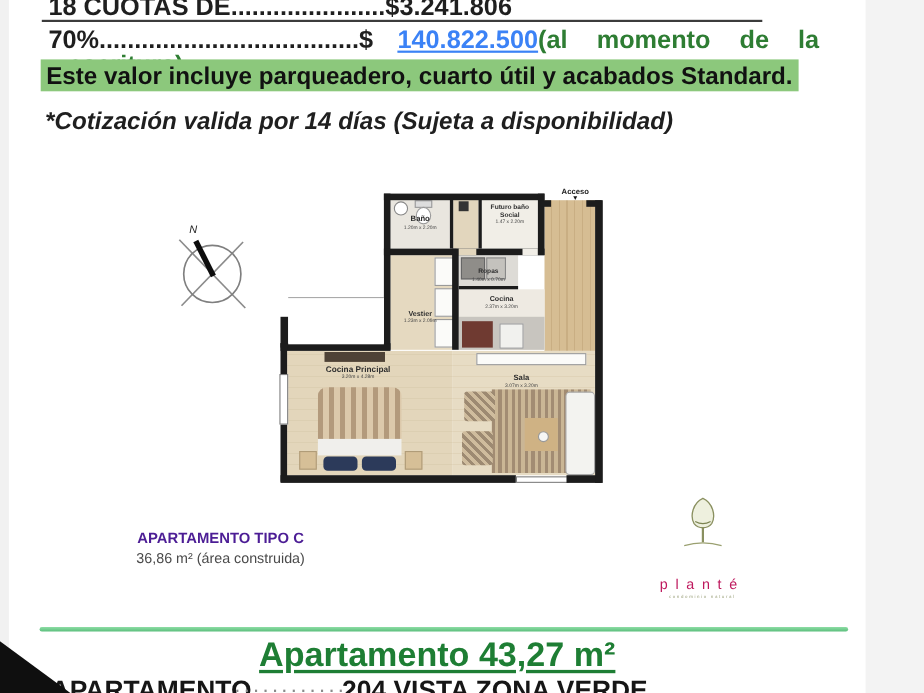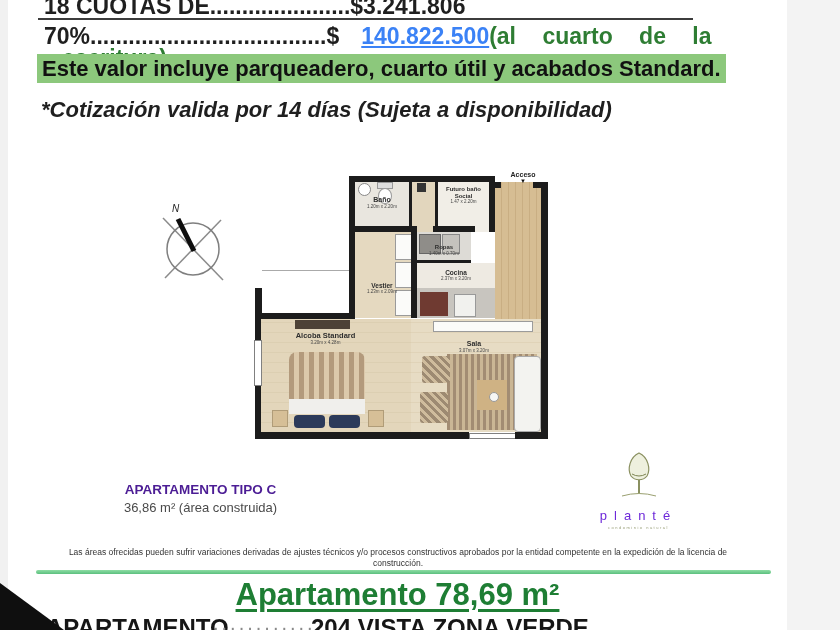--- a/index.html
+++ b/index.html
@@ -23,21 +23,21 @@
   .tiny-disc{position:absolute;text-align:center;font-size:8.5px;color:#333;line-height:1.3}
 </style>
 </head>
 <body>
 
 <div id="page">
 
   <div class="toprow" style="left:36px;top:-7px"><span>18 CUOTAS DE......................</span><span>$3.241.806</span></div>
   <div class="abs" style="left:30px;top:18px;width:655px;height:2px;background:#3c3c3c"></div>
 
-  <div class="toprow" style="left:36px;top:23px"><span>70%.....................................$</span><span class="bluelink" style="margin-left:22px">140.822.500</span><span class="green" style="word-spacing:20px">(al cuarto de la</span></div>
+  <div class="toprow" style="left:36px;top:23px"><span>70%.....................................$</span><span class="bluelink" style="margin-left:22px">140.822.500</span><span class="green" style="word-spacing:20px">(al momento de la</span></div>
   <div class="toprow green" style="left:54px;top:45px">escritura)</div>
 
   <div class="abs" style="left:29px;top:56px"><span class="hl">Este valor incluye parqueadero, cuarto útil y acabados Standard.</span></div>
 
   <div class="toprow" style="left:33px;top:97px;font-style:italic;font-size:22px">*Cotización valida por 14 días (Sujeta a disponibilidad)</div>
 
   <div class="abs" style="left:145px;top:200px;width:80px;height:90px">
     <svg width="80" height="90" viewBox="0 0 80 90">
       <line x1="10" y1="18" x2="70" y2="80" stroke="#8b8b8b" stroke-width="1.5"></line>
       <line x1="68" y1="20" x2="12" y2="78" stroke="#8b8b8b" stroke-width="1.5"></line>
@@ -123,21 +123,21 @@
     </div>
     <div class="room-label" style="left:164px;top:97px;width:78px">
       <div class="nm" style="font-size:6.5px">Cocina</div>
       <div class="dm">2.37m x 3.20m</div>
     </div>
     <div class="room-label" style="left:100px;top:110px;width:58px">
       <div class="nm" style="font-size:6.5px">Vestier</div>
       <div class="dm">1.23m x 2.09m</div>
     </div>
     <div class="room-label" style="left:15px;top:160px;width:115px">
-      <div class="nm" style="font-size:7.5px">Alcoba Standard</div>
+      <div class="nm" style="font-size:7.5px">Cocina Principal</div>
       <div class="dm">3.20m x 4.28m</div>
     </div>
     <div class="room-label" style="left:185px;top:168px;width:72px">
       <div class="nm">Sala</div>
       <div class="dm">3.07m x 3.20m</div>
     </div>
 
     <div class="abs" style="left:248px;top:-1px;width:44px;text-align:center;font-size:7px;font-weight:700;color:#222">Acceso</div>
     <div class="abs" style="left:248px;top:6px;width:44px;text-align:center;font-size:6px;color:#111">▼</div>
   </div>
@@ -145,32 +145,31 @@
   <div class="caption" style="left:95px;top:482px;width:195px;font-size:13.5px;font-weight:700">APARTAMENTO TIPO C</div>
   <div class="caption" style="left:85px;top:500px;width:215px;font-size:13px;color:#4a4a4a">36,86 m² (área construida)</div>
 
   <div class="abs" style="left:573px;top:450px;width:115px;text-align:center">
     <svg width="46" height="50" viewBox="0 0 46 50">
       <path d="M23,3 C14,7 11,19 15,26 C19,31 27,31 31,26 C35,19 32,7 23,3 Z" fill="#eef0de" stroke="#8a9060" stroke-width="1.2"></path>
       <path d="M16,24 Q23,28 30,24" fill="none" stroke="#7c8452" stroke-width="1"></path>
       <line x1="23" y1="30" x2="23" y2="43" stroke="#8a9060" stroke-width="2"></line>
       <path d="M6,46 Q23,41 40,46" fill="none" stroke="#9aa070" stroke-width="1"></path>
     </svg>
-    <div style="font-size:13px;letter-spacing:7px;color:#6d28d9;margin-top:4px">planté</div>
+    <div style="font-size:13px;letter-spacing:7px;color:#be185d;margin-top:18px">planté</div>
     <div style="font-size:4px;letter-spacing:1.5px;color:#9aa07a;margin-top:2px">condominio natural</div>
   </div>
 
   <div class="tiny-disc" style="left:50px;top:547px;width:680px">
-    <div>Las áreas ofrecidas pueden sufrir variaciones derivadas de ajustes técnicos y/o procesos constructivos aprobados por la entidad competente en la expedición de la licencia de construcción.</div>
   </div>
 
   <div class="abs" style="left:28px;top:570px;width:735px;height:4px;background:linear-gradient(#8edda4,#5cbf7e);border-radius:2px"></div>
 
   <div class="abs" style="left:0;top:577px;width:779px;text-align:center">
-    <span style="font-size:31px;font-weight:700;color:#1e7e34;text-decoration:underline;text-decoration-thickness:3px;text-underline-offset:4px">Apartamento 78,69 m²</span>
+    <span style="font-size:31px;font-weight:700;color:#1e7e34;text-decoration:underline;text-decoration-thickness:3px;text-underline-offset:4px">Apartamento 43,27 m²</span>
   </div>
 
   <div class="abs" style="left:38px;top:614px;font-size:24px;font-weight:700;color:#161616">APARTAMENTO</div>
   <div class="abs" style="left:205px;top:612px;font-size:20px;color:#8a8a8a;letter-spacing:3px">..............</div>
   <div class="abs" style="left:303px;top:614px;font-size:24px;font-weight:700;color:#161616">204 VISTA ZONA VERDE</div>
 </div>
 
 <div class="abs" style="left:0;top:0;width:8px;height:630px;background:#f1f1f1"></div>
 <div class="abs" style="left:787px;top:0;width:53px;height:630px;background:#f3f3f3"></div>
 <div class="abs" style="left:0;top:583px;width:0;height:0;border-bottom:47px solid #0f0f0f;border-right:64px solid transparent"></div>

